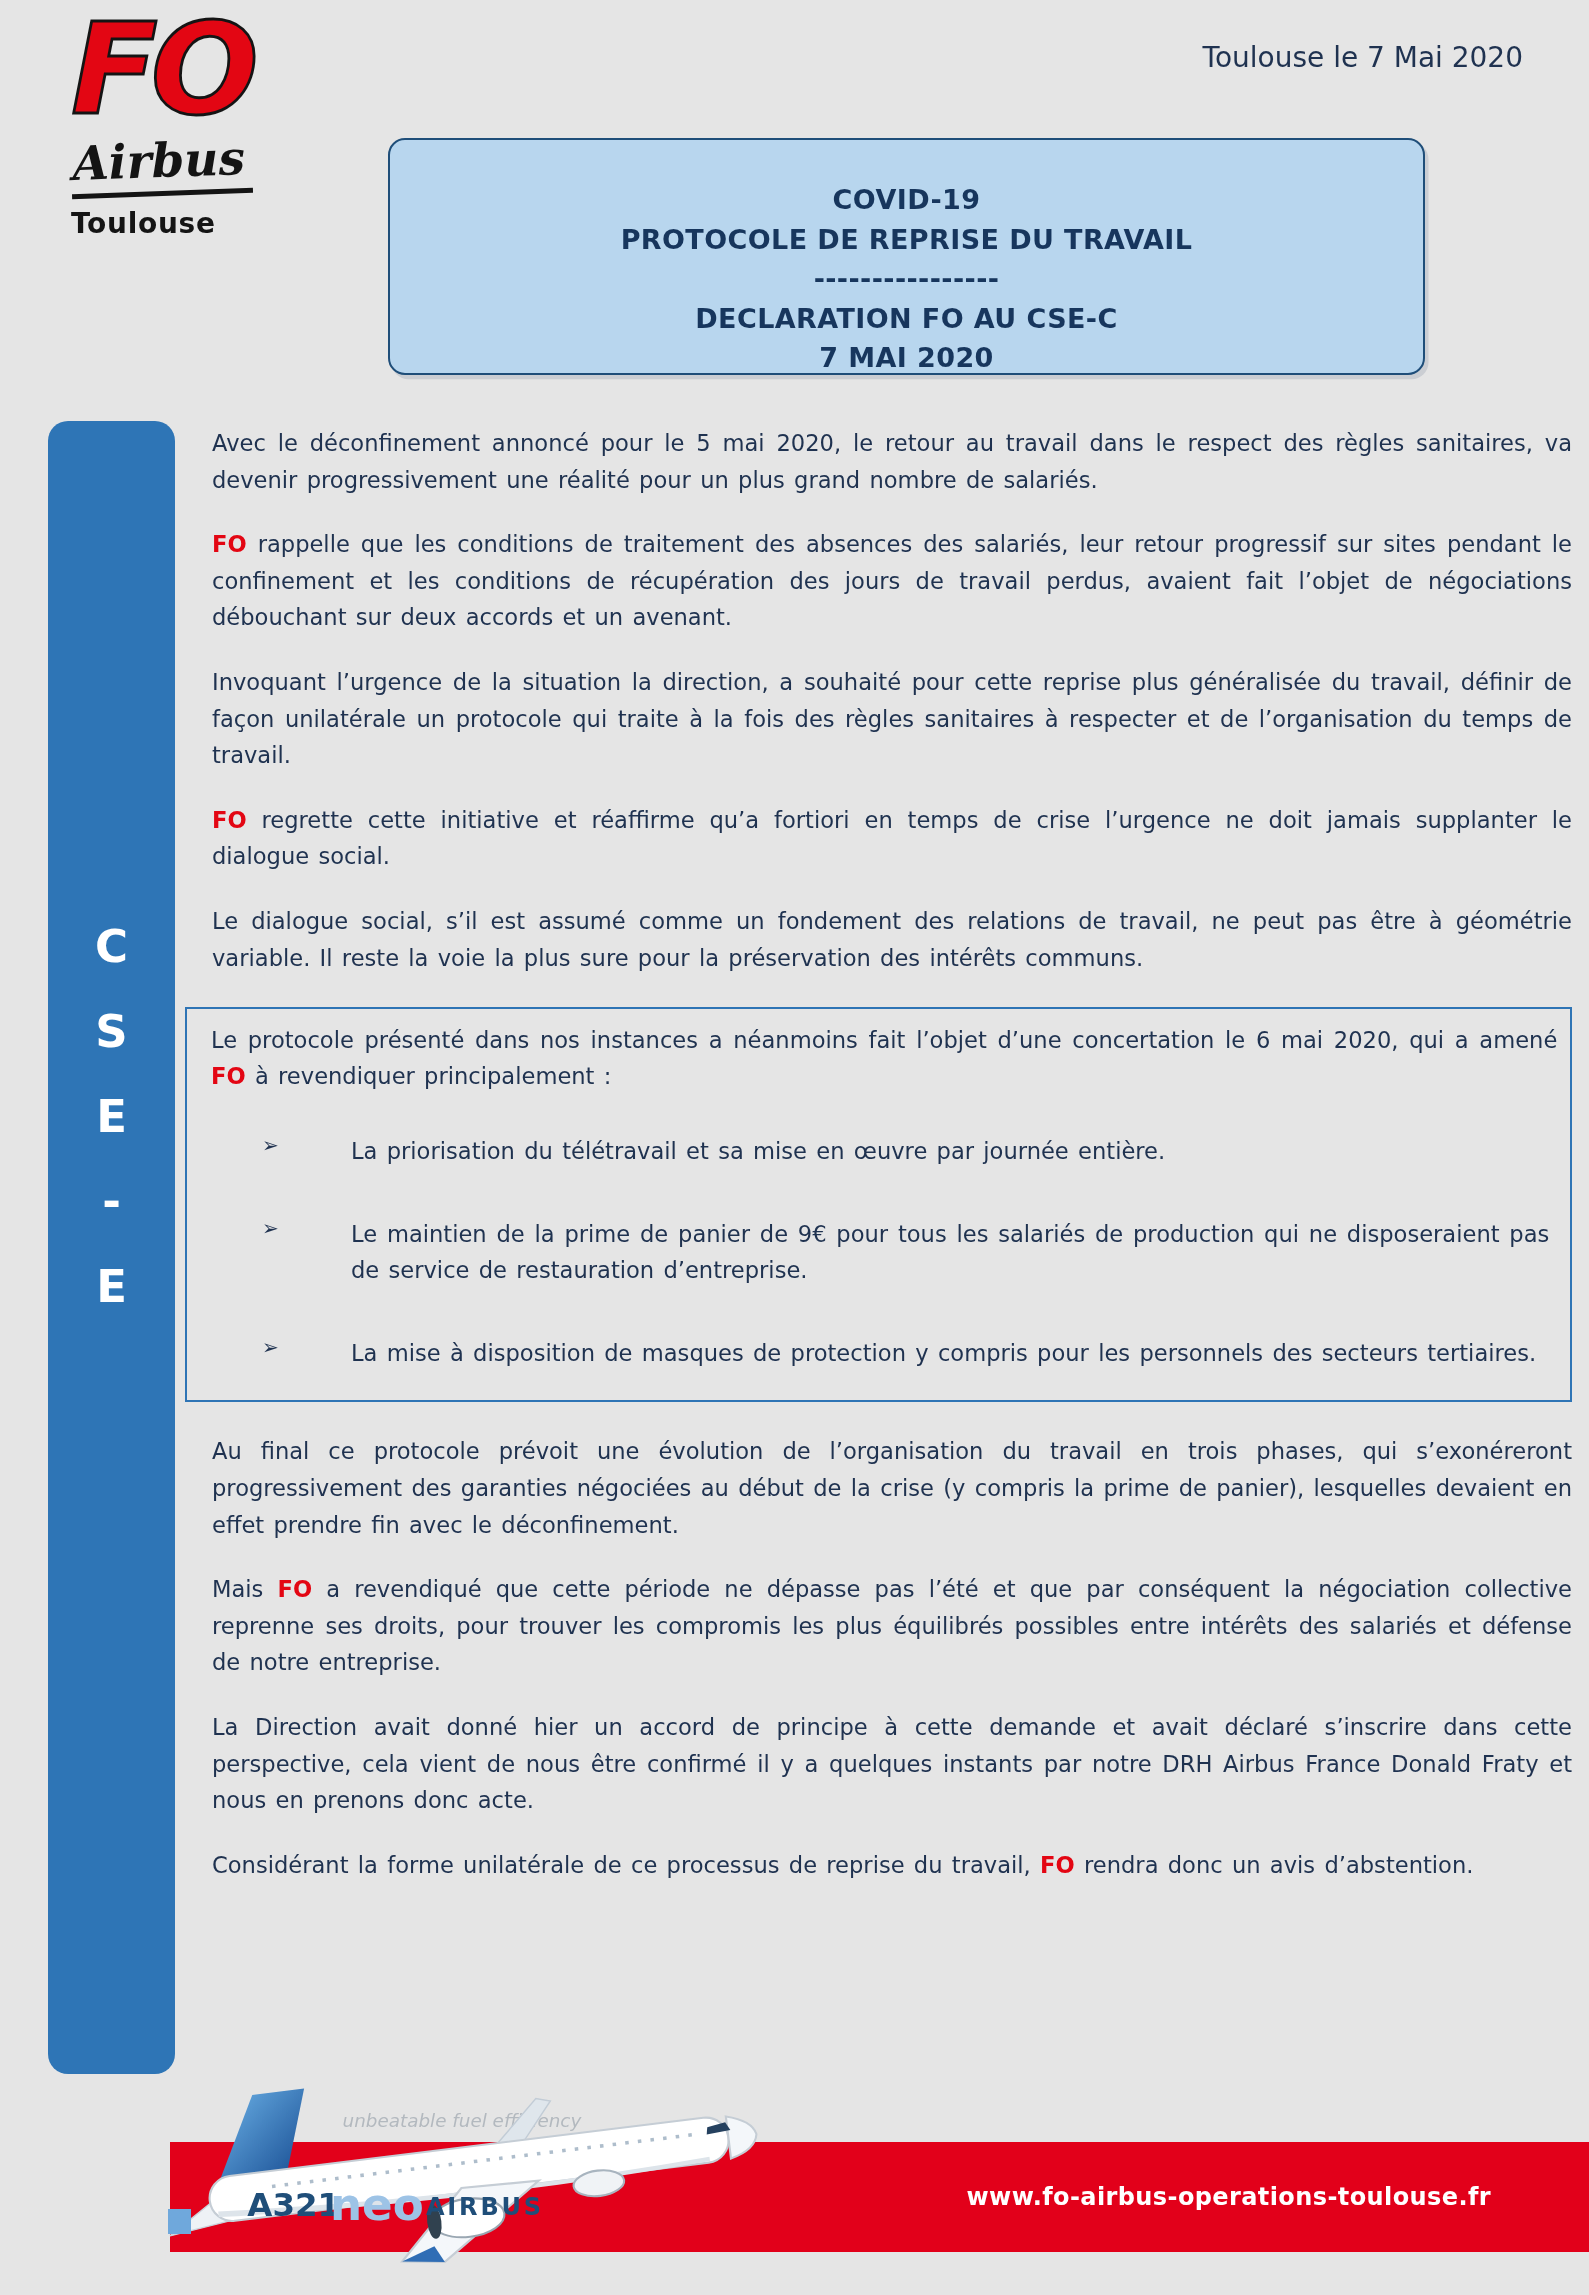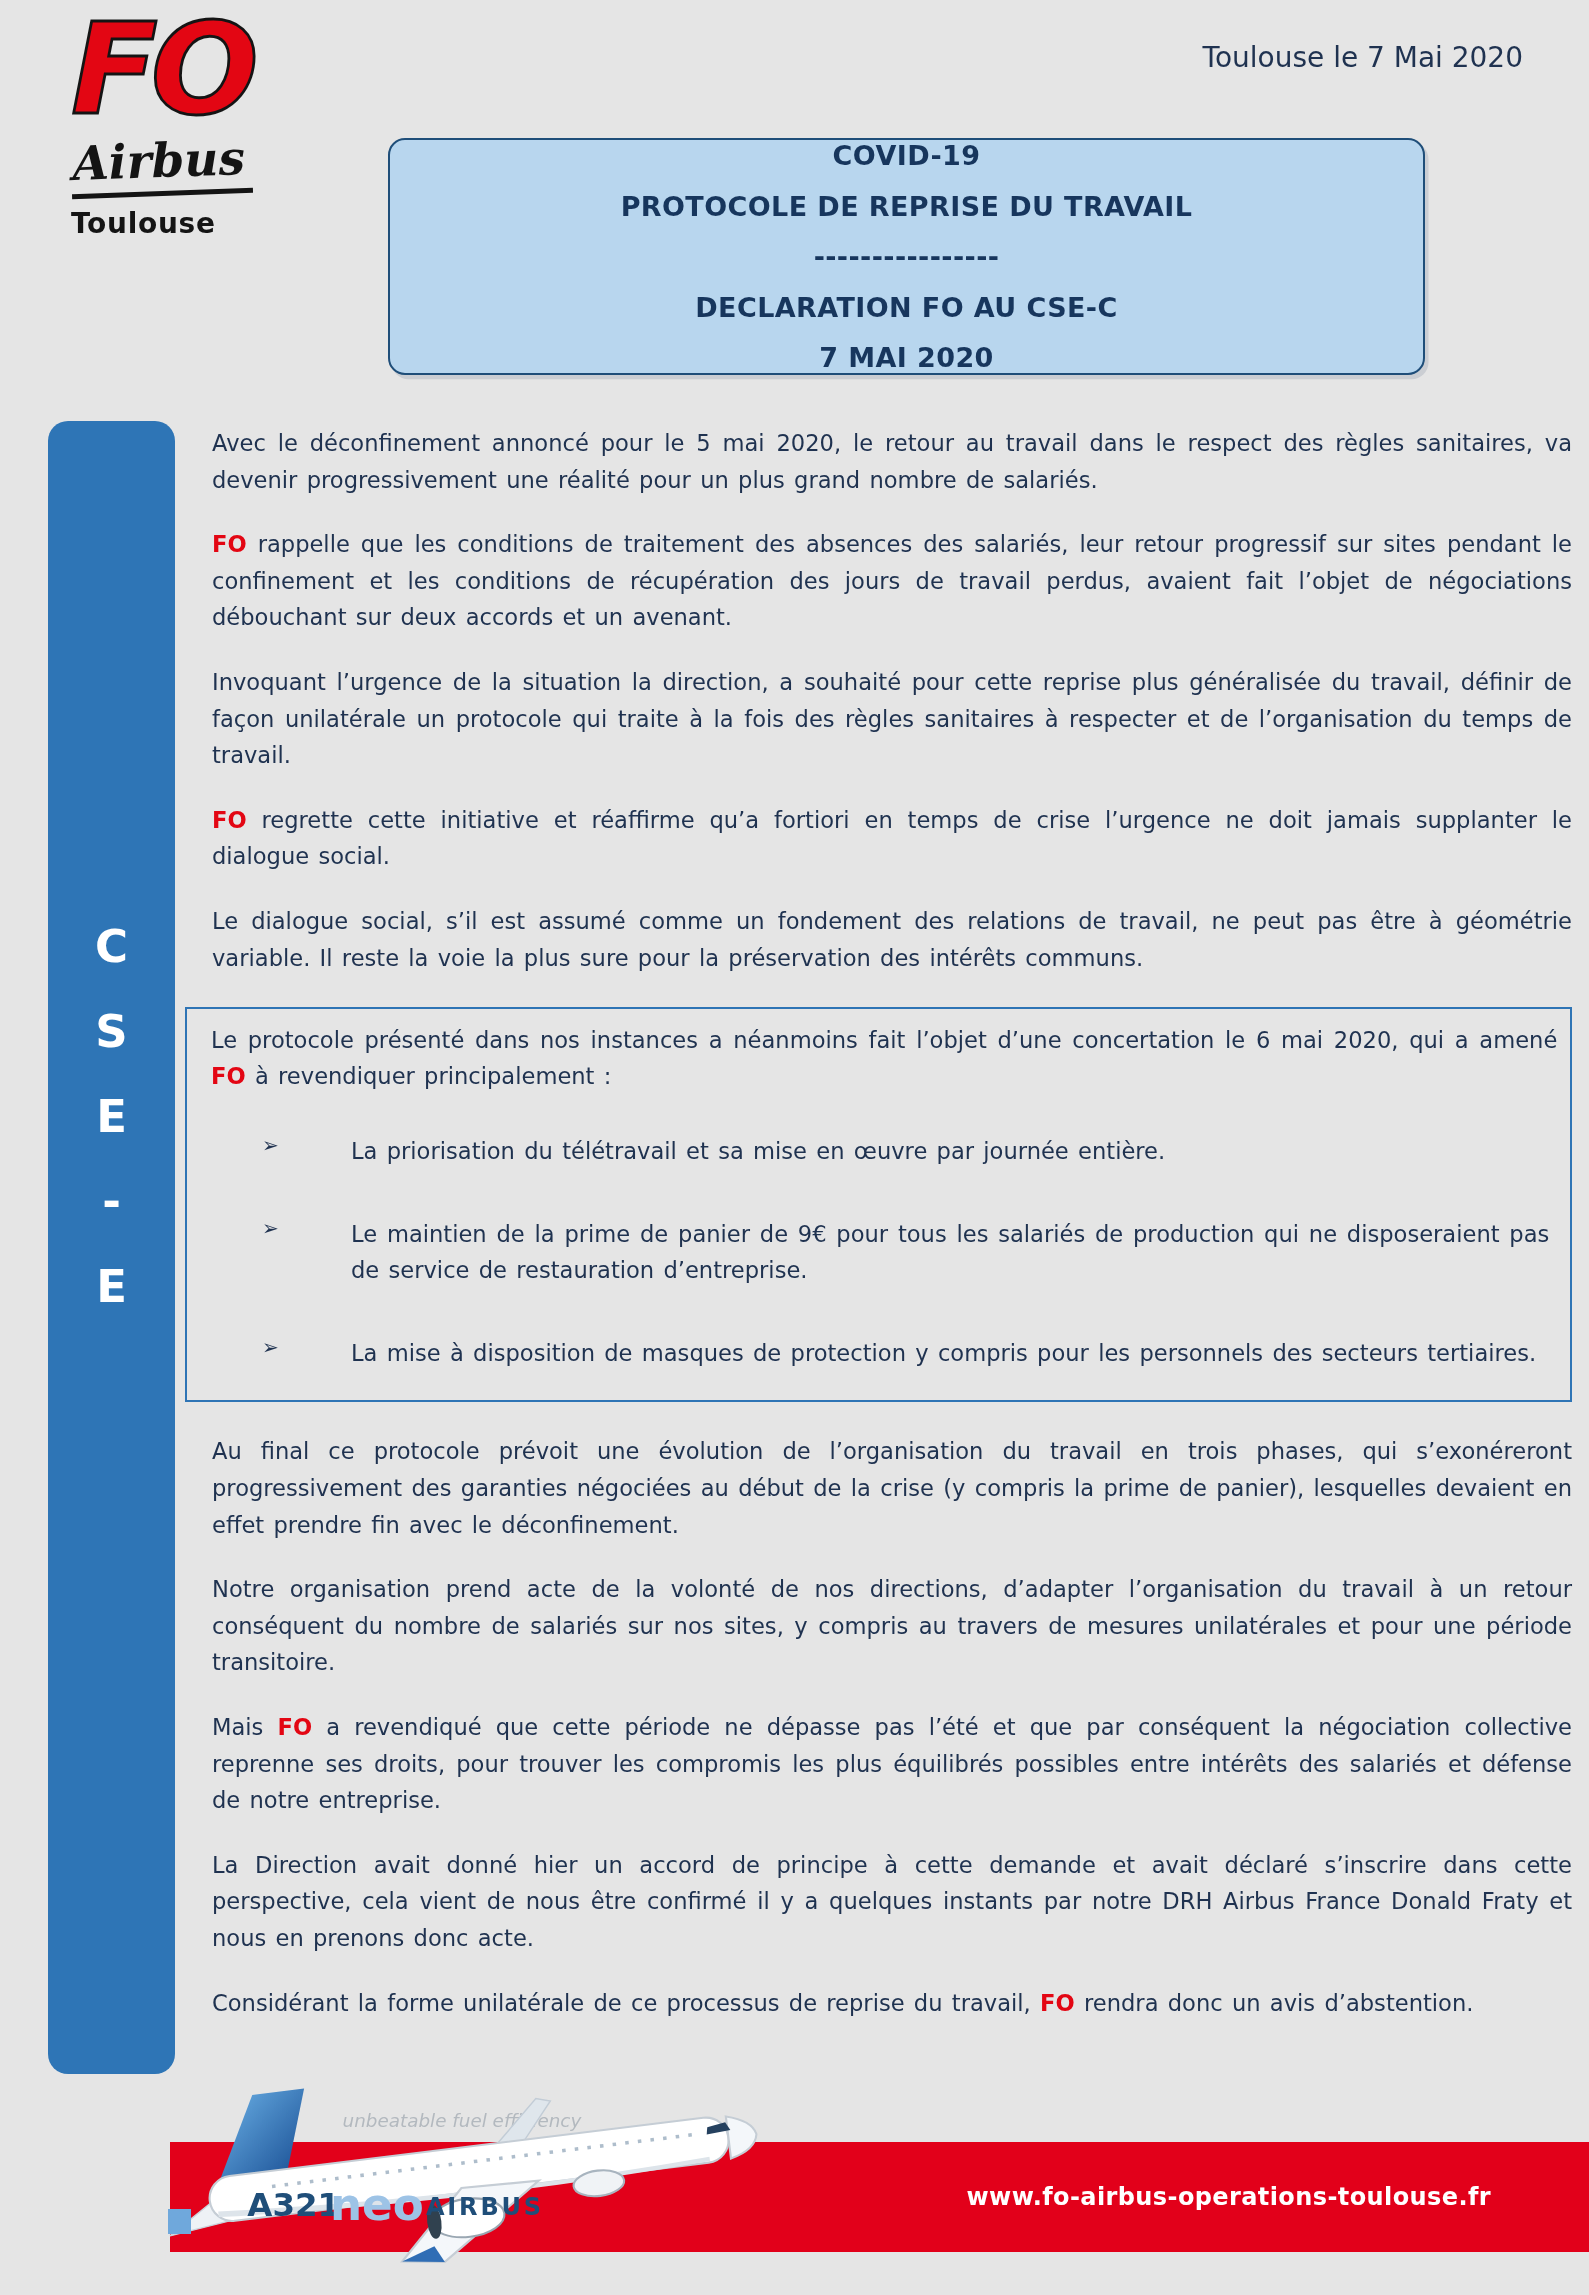--- a/index.html
+++ b/index.html
@@ -24,21 +24,21 @@
     border-bottom: 5px solid #141414; transform: rotate(-2deg);
   }
   .logo-toulouse { margin-top: 11.3px; font-size: 28px; font-weight: bold; color: #141414; letter-spacing: 0.7px; }
 
   
   .dateline { position: absolute; top: 41px; right: 66px; font-size: 28px; color: #1f3250; }
   .title-box {
     position: absolute; left: 388px; top: 138px; width: 1033px; height: 233px;
     background: #b8d6ee; border: 2.8px solid #1f4e79; border-radius: 17px;
     box-shadow: 3.5px 4.2px 0 rgba(20, 40, 80, 0.12);
-    display: flex; flex-direction: column; justify-content: space-between; align-items: center;
+    display: flex; flex-direction: column; justify-content: flex-end; align-items: center;
     gap: 8.5px; color: #17365d; font-weight: bold; font-size: 27px; letter-spacing: 0.4px;
   }
 
   
   .cse-bar {
     position: absolute; left: 48px; top: 421px; width: 127px; height: 1653px;
     background: #2e75b6; border-radius: 20px;
     display: flex; flex-direction: column; align-items: center;
     color: #ffffff; font-weight: bold; font-size: 45px; line-height: 1;
   }
@@ -127,21 +127,20 @@
         <span class="arrow">➢</span>
         <p class="btxt"><span>Le maintien de la prime de panier de 9€ pour tous les salariés de production qui ne disposeraient pas de service de restauration d’entreprise.</span></p>
       </div>
       <div class="bullet">
         <span class="arrow">➢</span>
         <p class="btxt"><span>La mise à disposition de masques de protection y compris pour les personnels des secteurs tertiaires.</span></p>
       </div>
     </div>
 
     <p><span>Au final ce protocole prévoit une évolution de l’organisation du travail en trois phases, qui s’exonéreront progressivement des garanties négociées au début de la crise (y compris la prime de panier), lesquelles devaient en effet prendre fin avec le déconfinement.</span></p>
-    <p><span>Notre organisation prend acte de la volonté de nos directions, d’adapter l’organisation du travail à un retour conséquent du nombre de salariés sur nos sites, y compris au travers de mesures unilatérales et pour une période transitoire.</span></p>
     <p><span>Mais </span><span class="fo">FO</span><span> a revendiqué que cette période ne dépasse pas l’été et que par conséquent la négociation collective reprenne ses droits, pour trouver les compromis les plus équilibrés possibles entre intérêts des salariés et défense de notre entreprise.</span></p>
     <p><span>La Direction avait donné hier un accord de principe à cette demande et avait déclaré s’inscrire dans cette perspective, cela vient de nous être confirmé il y a quelques instants par notre DRH Airbus France Donald Fraty et nous en prenons donc acte.</span></p>
     <p><span>Considérant la forme unilatérale de ce processus de reprise du travail, </span><span class="fo">FO</span><span> rendra donc un avis d’abstention.</span></p>
   </div>
 
   <div class="red-band">
     <span class="site-url">www.fo-airbus-operations-toulouse.fr</span>
   </div>
   <div class="mini-square"></div>
 

